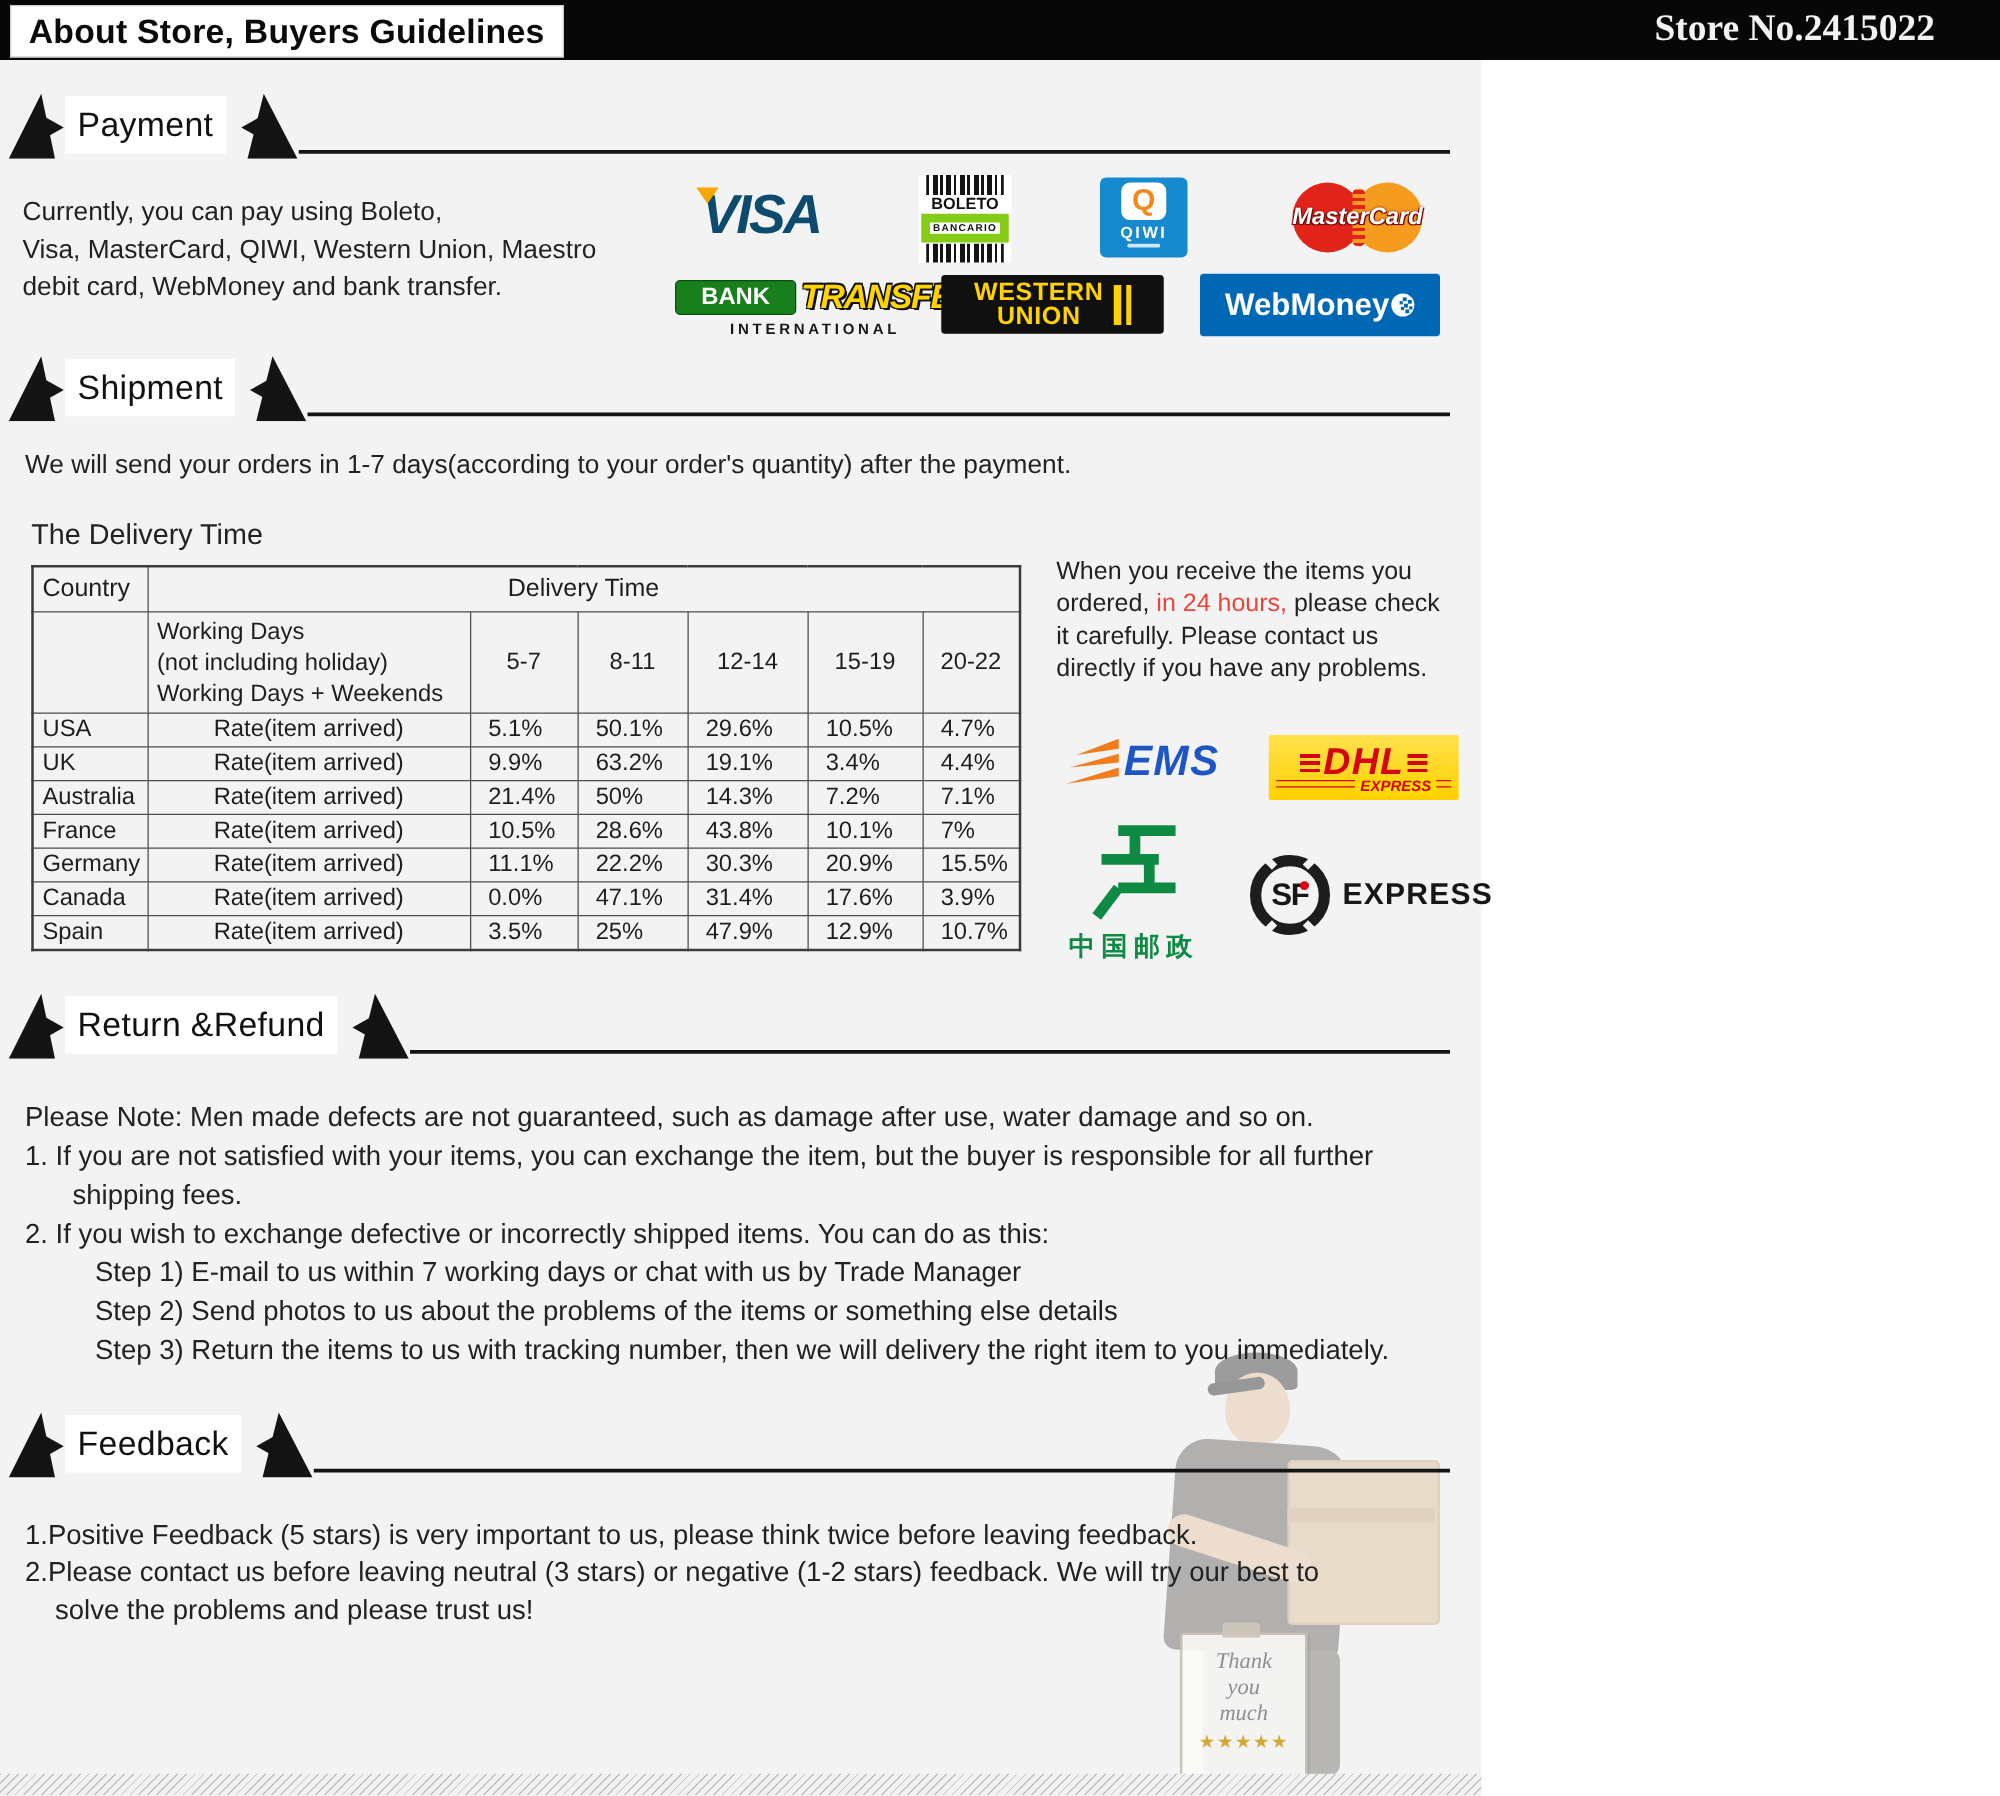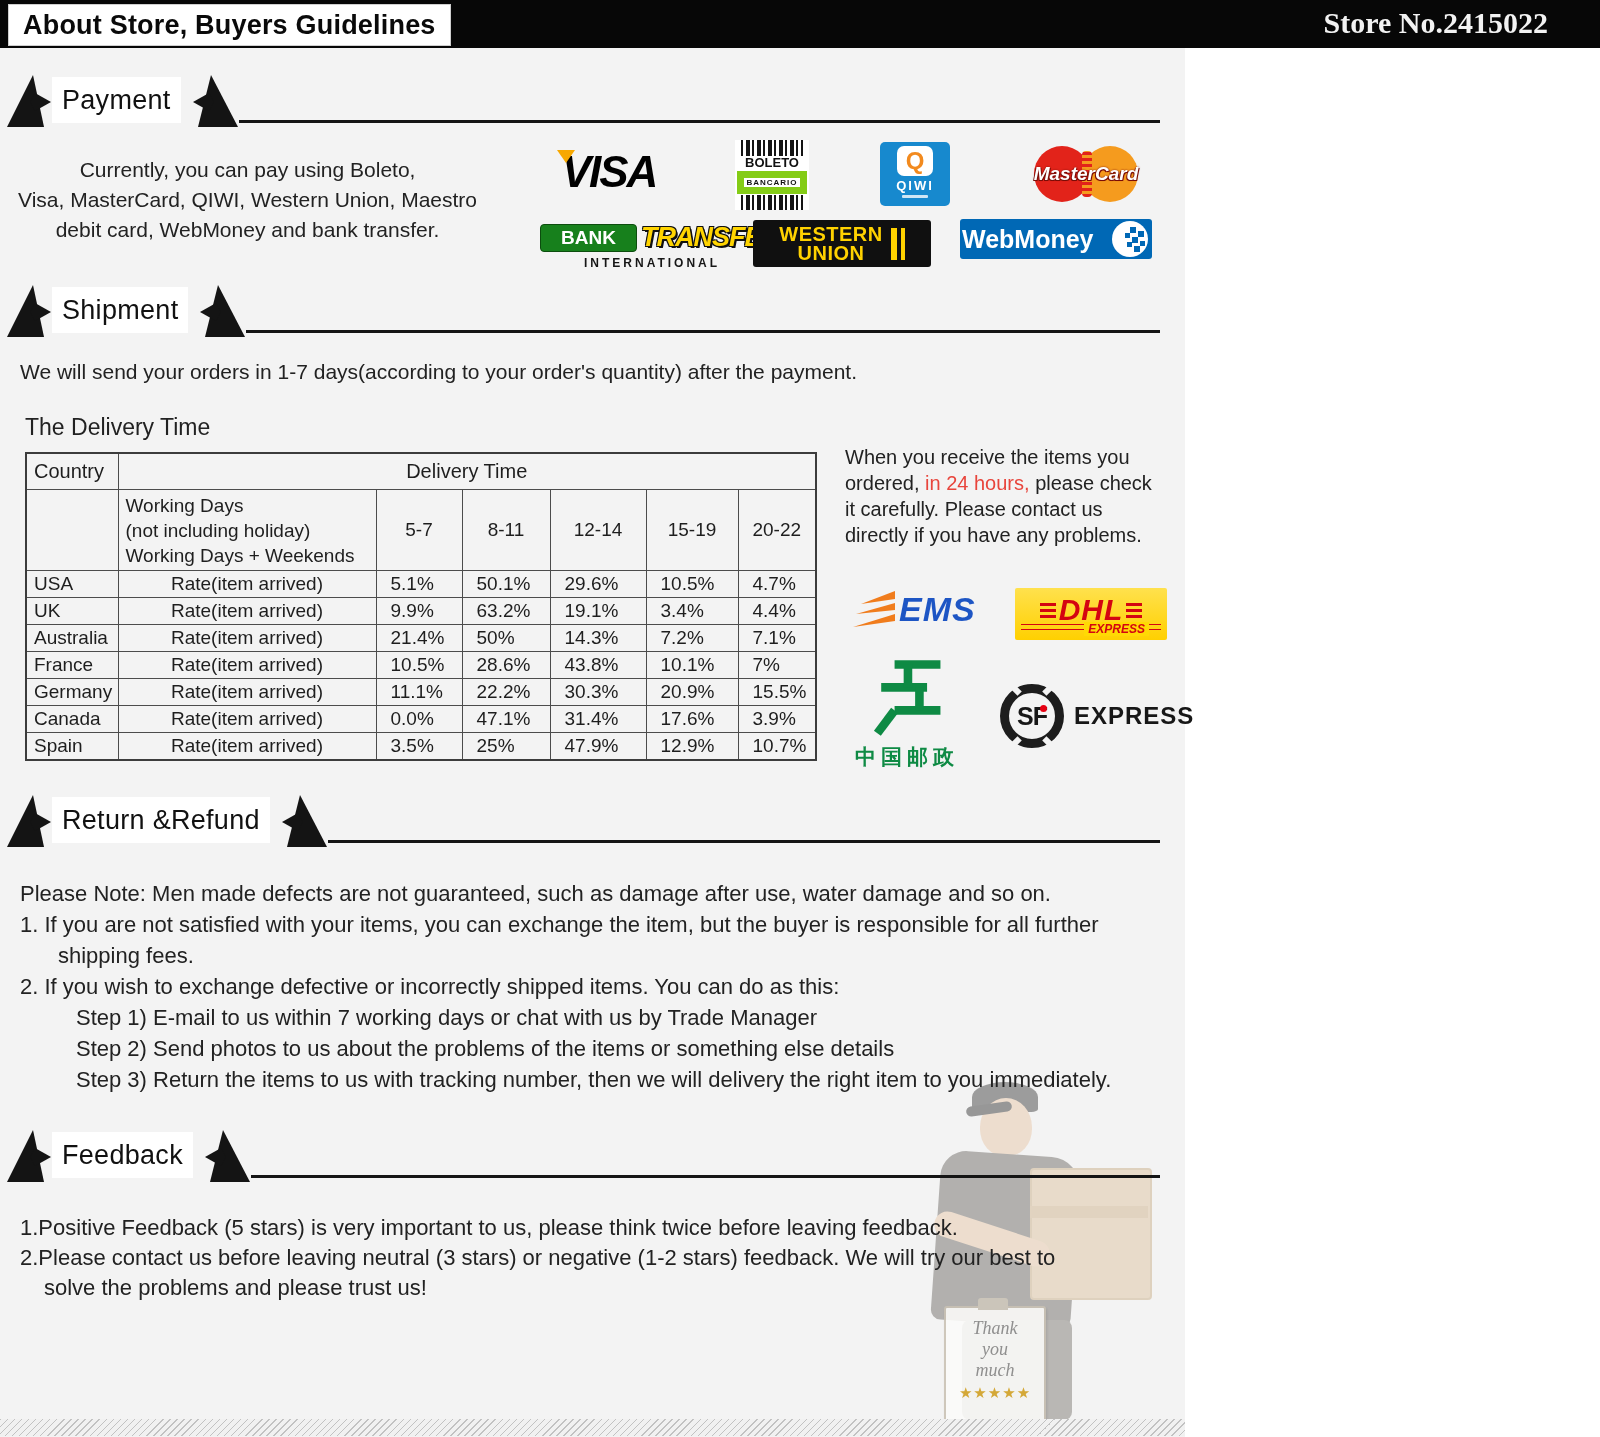--- a/index.html
+++ b/index.html
@@ -36,21 +36,21 @@
   .dtable .c-pct{text-align:left;padding-left:14px;}
   .dtable .h-span{text-align:center;font-size:20px;height:33px;}
   .dtable .h-wd{font-size:19px;line-height:25px;padding-left:7px;height:78px;}
   .dtable .r{height:27px;}
   
   .notice{position:absolute;font-size:20px;line-height:26px;color:#222;}
   .red{color:#e8453c;margin-top:36px;}
   
   .logo{position:absolute;}
   .visa{width:132px;height:56px;display:flex;align-items:center;justify-content:center;}
-  .visa .vtxt{font-style:italic;font-weight:900;font-size:44px;color:#000000;letter-spacing:-2px;}
+  .visa .vtxt{font-style:italic;font-weight:900;font-size:44px;color:#0c4a6e;letter-spacing:-2px;}
   .visa .wedge{position:absolute;left:14px;top:6px;width:0;height:0;border-left:9px solid transparent;
                border-right:9px solid transparent;border-top:13px solid #f7a800;}
   .boleto{width:74px;height:70px;background:#fff;display:flex;flex-direction:column;align-items:center;justify-content:center;}
   .bars{width:62px;height:16px;background:repeating-linear-gradient(90deg,#141414 0 2px,#fff 2px 5px,#141414 5px 9px,#fff 9px 11px);}
   .boleto .bt{font-size:13px;font-weight:800;color:#111;line-height:14px;}
   .boleto .bs{font-size:8px;font-weight:700;letter-spacing:1px;color:#111;border:7px solid #84cc16;padding:0 2px;line-height:9px;margin:1px 0;}
   .qiwi{width:70px;height:64px;background:#1789ce;border-radius:5px;display:flex;flex-direction:column;align-items:center;padding-top:4px;box-sizing:border-box;}
   .qiwi .qbox{width:36px;height:30px;background:#fff;border-radius:7px;display:flex;align-items:center;justify-content:center;}
   .qiwi .q{font-weight:900;font-size:24px;color:#f28a1e;line-height:24px;}
   .qiwi .qt{color:#fff;font-weight:800;font-size:13px;letter-spacing:2px;margin-top:2px;}
@@ -66,21 +66,21 @@
   .bank{width:190px;height:48px;}
   .bank .row{display:flex;align-items:center;}
   .bank .bk{background:#17801c;color:#fff;font-weight:900;font-size:19px;padding:2px 20px;border-radius:4px;border:1px solid #0c4d0e;}
   .bank .tr{font-style:italic;font-weight:900;font-size:27px;color:#ffd400;margin-left:4px;letter-spacing:-1px;
             text-shadow:1px 1px 0 #111,-1px -1px 0 #111,1px -1px 0 #111,-1px 1px 0 #111,2px 2px 0 #111;}
   .bank .intl{font-size:12px;letter-spacing:3px;color:#161616;font-weight:600;margin:3px 0 0 44px;}
   .wu{width:178px;height:47px;background:#101010;border-radius:3px;display:flex;align-items:center;justify-content:center;gap:8px;}
   .wu .wtxt{color:#ffd200;font-weight:900;font-size:20px;line-height:19px;text-align:center;letter-spacing:.5px;}
   .wu .wbar{width:6px;height:32px;background:#ffd200;}
   .wu .wbar2{width:4px;height:32px;background:#ffd200;margin-left:-4px;}
-  .wm{width:192px;height:40px;background:#0068b5;border-radius:3px;display:flex;align-items:center;justify-content:space-between;padding:0 2px;box-sizing:border-box;}
+  .wm{width:192px;height:50px;background:#0068b5;border-radius:3px;display:flex;align-items:center;justify-content:space-between;padding:0 20px;box-sizing:border-box;}
   .wm .wmt{color:#fff;font-size:25px;font-weight:600;}
   
   .ems{display:flex;align-items:center;}
   .ems .etxt{font-style:italic;font-weight:900;font-size:34px;color:#1d55c4;letter-spacing:1px;margin-left:2px;
              background:repeating-linear-gradient(0deg,#1d55c4 0 6px,#f3f3f3 6px 8px,#1d55c4 8px 40px);
              -webkit-background-clip:text;background-clip:text;-webkit-text-fill-color:transparent;}
   .dhl{width:152px;height:52px;background:linear-gradient(#ffe14d,#ffd000);border-radius:2px;position:relative;
        display:flex;align-items:center;justify-content:center;}
   .dhl .dtxt{font-style:italic;font-weight:900;font-size:30px;color:#d40511;letter-spacing:1px;line-height:30px;margin-top:-8px;}
   .dhl .dbars{width:16px;height:15px;margin:0 3px;margin-top:-8px;
@@ -156,21 +156,21 @@
           <polygon points="29,20 45,29 29,38 24,29" fill="#141414"></polygon>
       </svg>
       <div class="sec-label">Payment</div>
       <svg class="flag" width="58" height="54" viewBox="0 0 58 54">
         <polygon points="17,54 30,2 57,54" fill="#141414"></polygon>
           <polygon points="28,20 12,29 28,38 33,29" fill="#141414"></polygon>
       </svg>
       <div class="sec-rule"></div>
     </div>
 
-    <div class="txt pay-text" style="left:18px;top:107px;text-align:center;">
+    <div class="txt pay-text" style="left:18px;top:107px;">
       <div>Currently, you can pay using Boleto,</div>
       <div>Visa, MasterCard, QIWI, Western Union, Maestro</div>
       <div>debit card, WebMoney and bank transfer.</div>
     </div>
 
     <div class="logo visa" style="left:543px;top:96px;">
       <span class="wedge"></span>
       <span class="vtxt">VISA</span>
     </div>
     <div class="logo boleto" style="left:735px;top:92px;">

